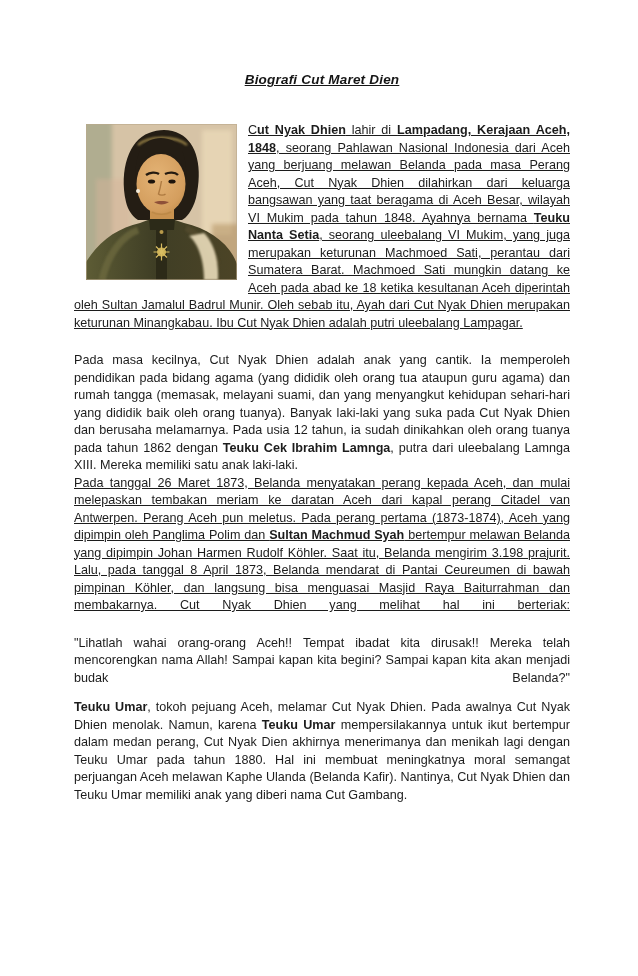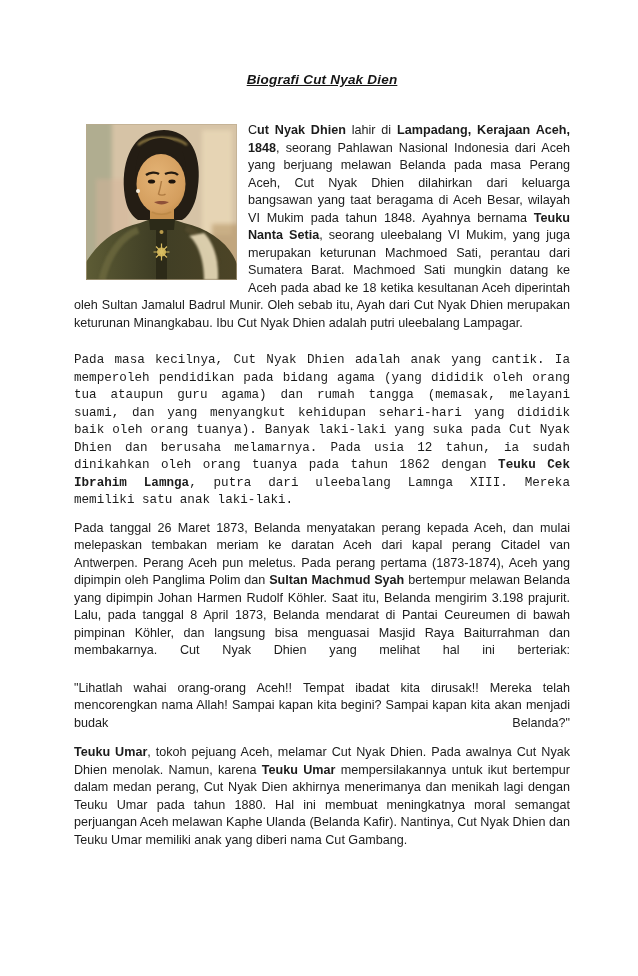--- a/index.html
+++ b/index.html
@@ -26,39 +26,39 @@
   }
   .title .title-text { text-decoration: underline; }
   .flow::after { content: ""; display: block; clear: both; }
   .para {
     font-size: 12.6px;
     line-height: 17.5px;
     text-align: justify;
     color: #1c1c1c;
   }
   .jlast { text-align-last: justify; }
-  .mb20 { margin-bottom: 20px; }
-  .mb10 { margin-bottom: 10px; font-family: Liberation Mono, monospace; }
+  .mb20 { margin-bottom: 20px; text-decoration: underline; }
+  .mb10 { margin-bottom: 0; }
   .mb12 { margin-bottom: 12px; }
   .mb31 { margin-bottom: 31px; }
   .portrait {
     float: left;
     width: 151px; height: 156px;
     margin: 2px 11px 5px 12px;
   }
   .portrait svg { width: 100%; height: 100%; display: block; }
   b { font-weight: bold; }
 </style>
 </head>
 <body>
 
 <div class="page">
 
   <h1 class="title">
-    <span class="title-text">Biografi Cut Nyak Dien</span>
+    <span class="title-text">Biografi Cut Maret Dien</span>
   </h1>
 
   <div class="flow">
 
     <div class="portrait">
       <svg viewBox="0 0 151 156" preserveAspectRatio="none">
         <defs>
           <linearGradient id="bgGrad" x1="0" y1="0" x2="1" y2="1">
             <stop offset="0" stop-color="#cfc3a6"></stop>
             <stop offset="0.45" stop-color="#d9c6aa"></stop>

